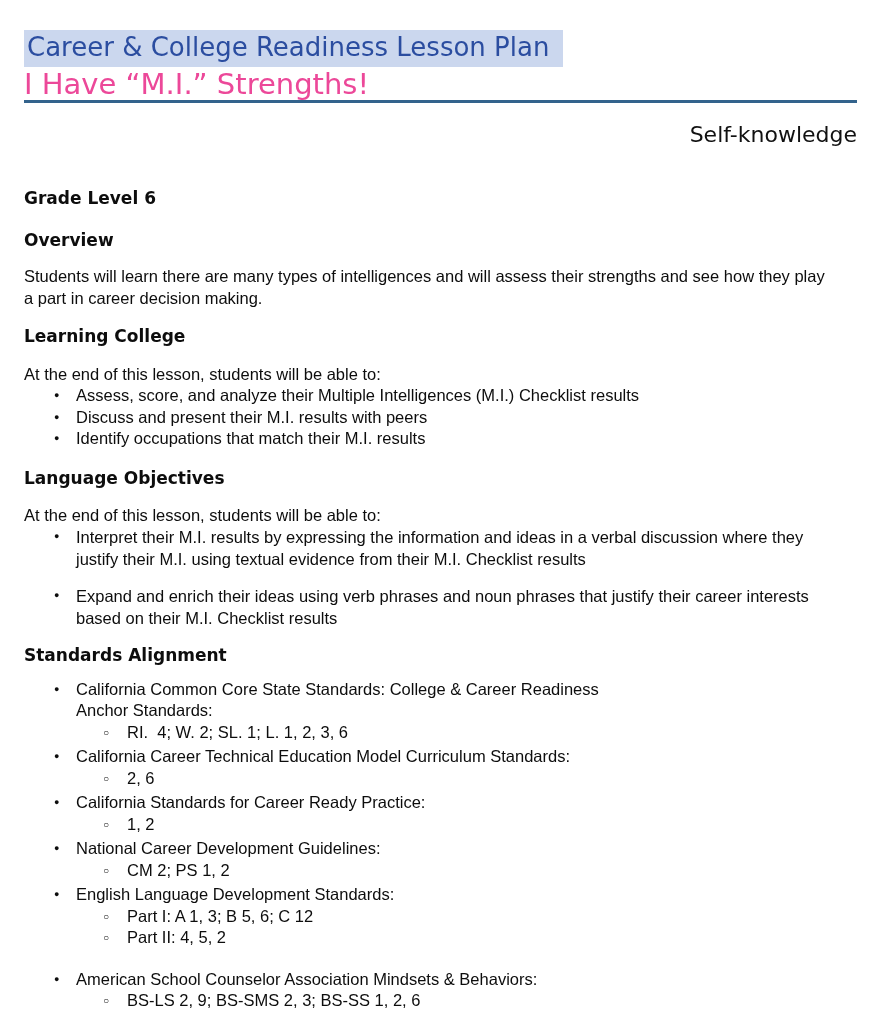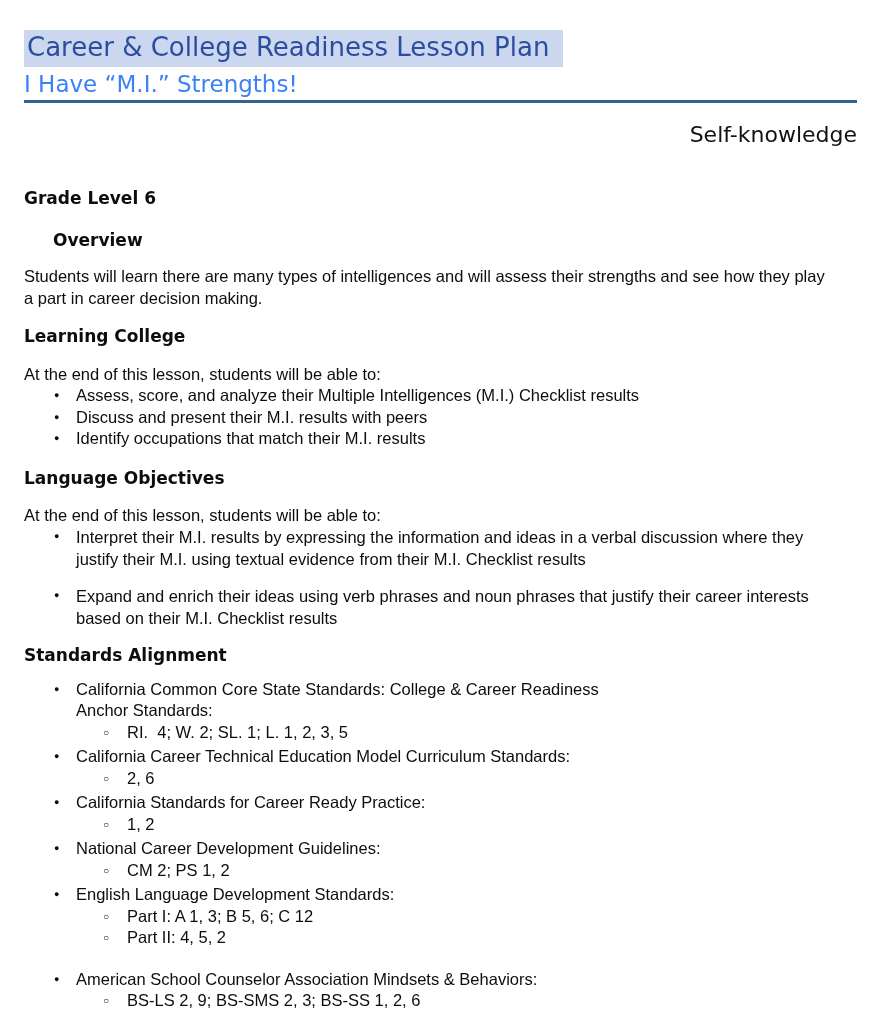--- a/index.html
+++ b/index.html
@@ -22,23 +22,23 @@
   .title-text {
     font-family: "DejaVu Sans", sans-serif;
     font-size: 26px;
     line-height: 28px;
     color: #2b4da0;
     white-space: pre-wrap;
   }
   .subtitle {
     margin-top: 3px;
     font-family: "DejaVu Sans", sans-serif;
-    font-size: 23px;
+    font-size: 29px;
     line-height: 28px;
-    color: #3b82f6;
+    color: #ec4899;
     white-space: pre-wrap;
   }
   .divider {
     margin-top: 2px;
     border-bottom: 3px solid #33638c;
     width: 100%;
   }
   .domain-label {
     margin-top: 19px;
     font-family: "DejaVu Sans", sans-serif;
@@ -49,21 +49,21 @@
   }
   .heading {
     font-family: "DejaVu Sans", sans-serif;
     font-weight: bold;
     font-size: 17px;
     line-height: 20px;
     color: #0d0d0d;
     white-space: pre-wrap;
   }
   .grade       { margin-top: 40px; }
-  .h-overview  { margin-top: 22px; margin-left: 29px; }
+  .h-overview  { margin-top: 22px; }
   .h-lo        { margin-top: 17px; }
   .h-lang      { margin-top: 18px; }
   .h-std       { margin-top: 16px; }
   .body-text {
     font-size: 16.5px;
     line-height: 22px;
     color: #0d0d0d;
     white-space: pre-wrap;
   }
   .ov-p     { margin-top: 15px; }
@@ -161,21 +161,21 @@
   <div class="std-list">
 
     <div class="std-item">
       <div class="li">
         <span class="mk">●</span>
         <span class="txt">California Common Core State Standards: College &amp; Career Readiness
 Anchor Standards:</span>
       </div>
       <div class="li">
         <span class="smk">○</span>
-        <span class="txt">RI.  4; W. 2; SL. 1; L. 1, 2, 3, 5</span>
+        <span class="txt">RI.  4; W. 2; SL. 1; L. 1, 2, 3, 6</span>
       </div>
     </div>
 
     <div class="std-item">
       <div class="li">
         <span class="mk">●</span>
         <span class="txt">California Career Technical Education Model Curriculum Standards:</span>
       </div>
       <div class="li">
         <span class="smk">○</span>

